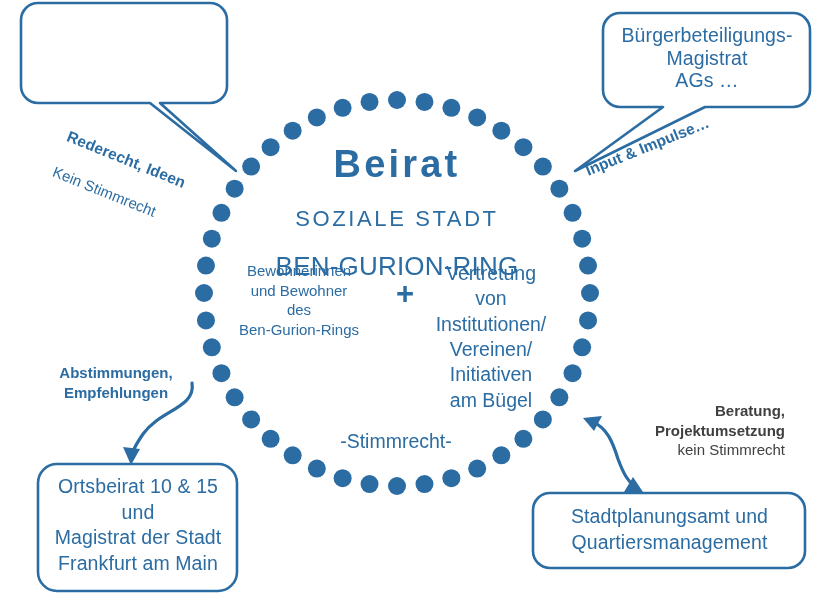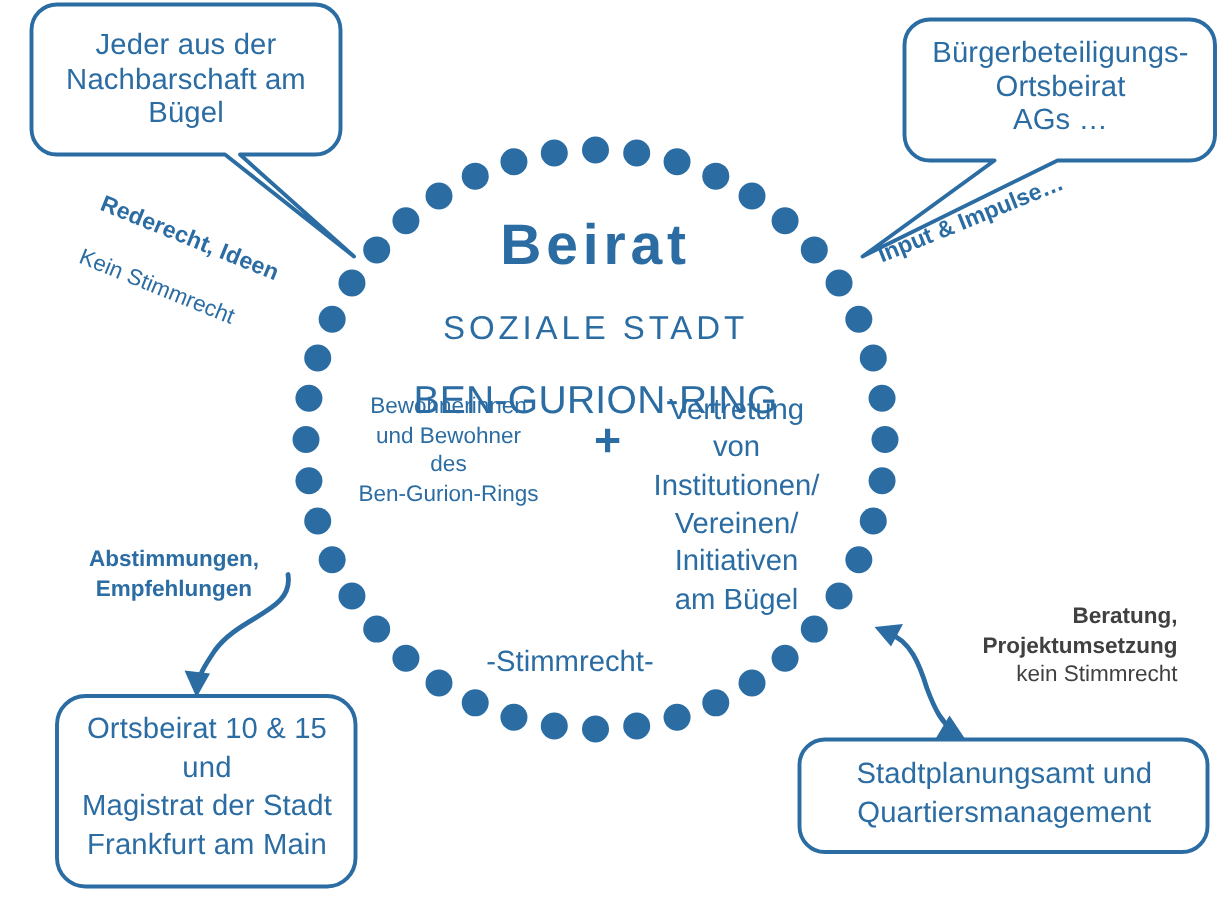--- a/index.html
+++ b/index.html
@@ -85,21 +85,21 @@
   }
   #plus-sign {
     left: 388px;
     top: 278px;
     width: 34px;
     font-size: 31px;
     font-weight: bold;
     line-height: 1;
   }
   #stimmrecht {
-    left: 300px;
+    left: 316px;
     top: 430px;
     width: 160px;
     font-size: 19.5px;
   }
 
   
   #bubble-tl-text {
     left: 30px;
     top: 19px;
     width: 188px;
@@ -272,25 +272,22 @@
 Ben-Gurion-Rings</div>
   <div class="txt" id="plus-sign">+</div>
   <div class="txt" id="col-right">Vertretung
 von
 Institutionen/
 Vereinen/
 Initiativen
 am Bügel</div>
   <div class="txt" id="stimmrecht">-Stimmrecht-</div>
 
-  <div class="txt bubble-text" id="bubble-tl-text">Jeder aus der
-Nachbarschaft am
-Bügel</div>
   <div class="txt bubble-text" id="bubble-tr-text">Bürgerbeteiligungs-
-Ortsbeirat
+Magistrat
 AGs …</div>
   <div class="txt bubble-text" id="box-bl-text">Ortsbeirat 10 &amp; 15
 und
 Magistrat der Stadt
 Frankfurt am Main</div>
   <div class="txt bubble-text" id="box-br-text">Stadtplanungsamt und
 Quartiersmanagement</div>
 
   <div class="rot-label" id="label-rederecht">
     <span class="b">Rederecht, Ideen</span>

